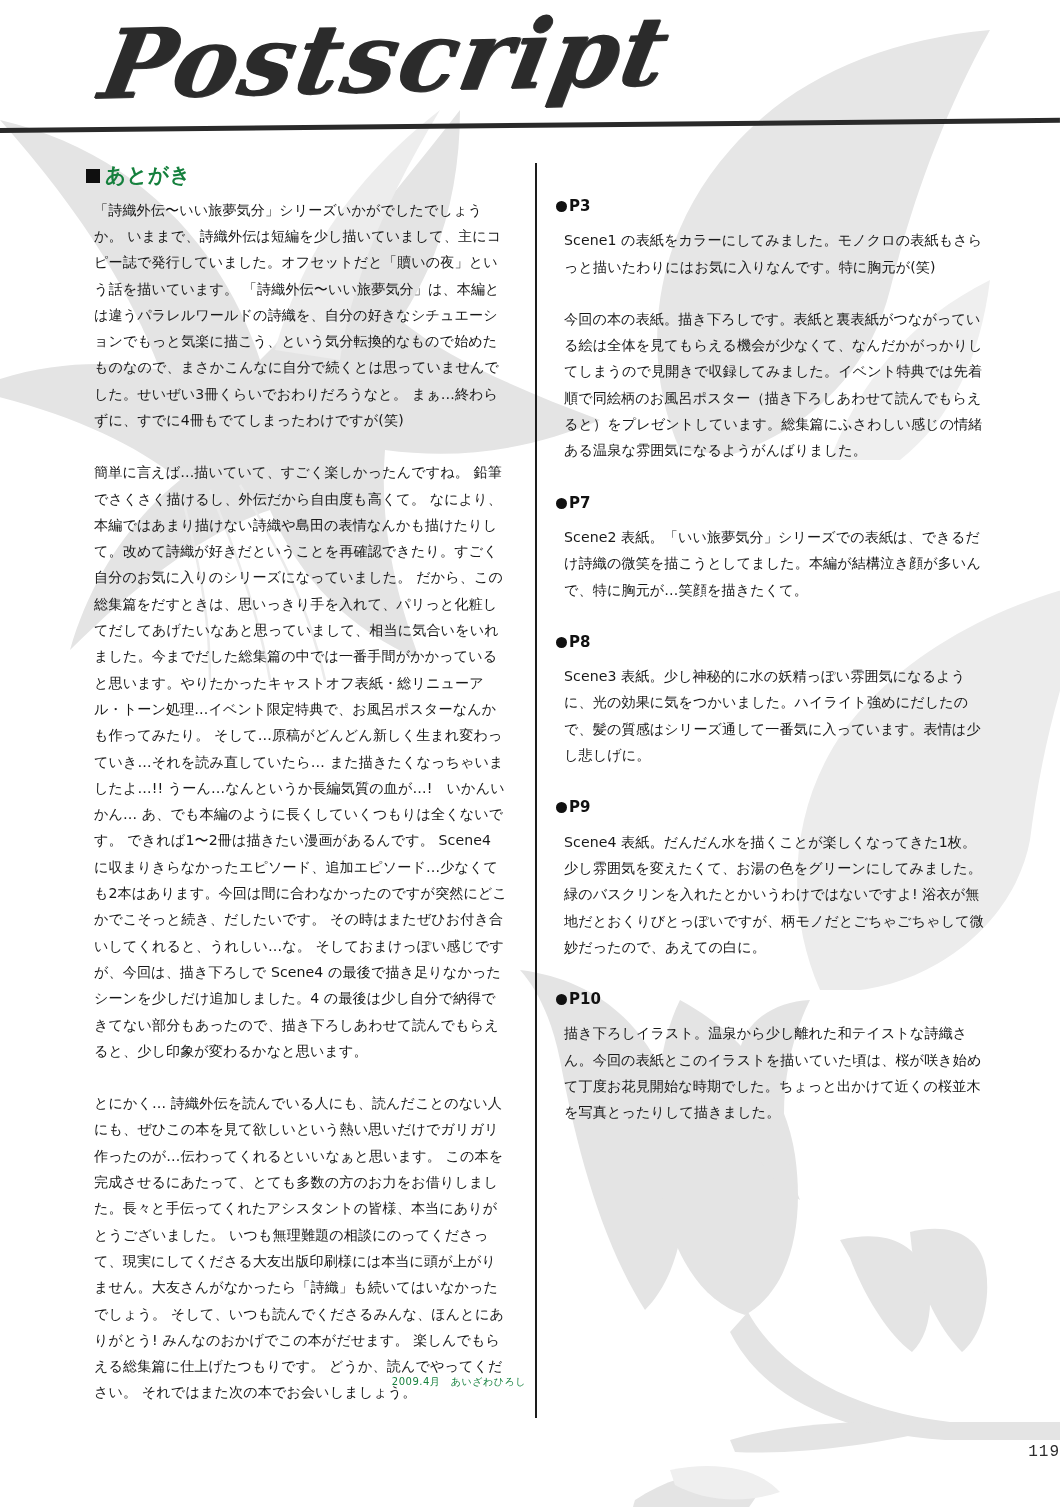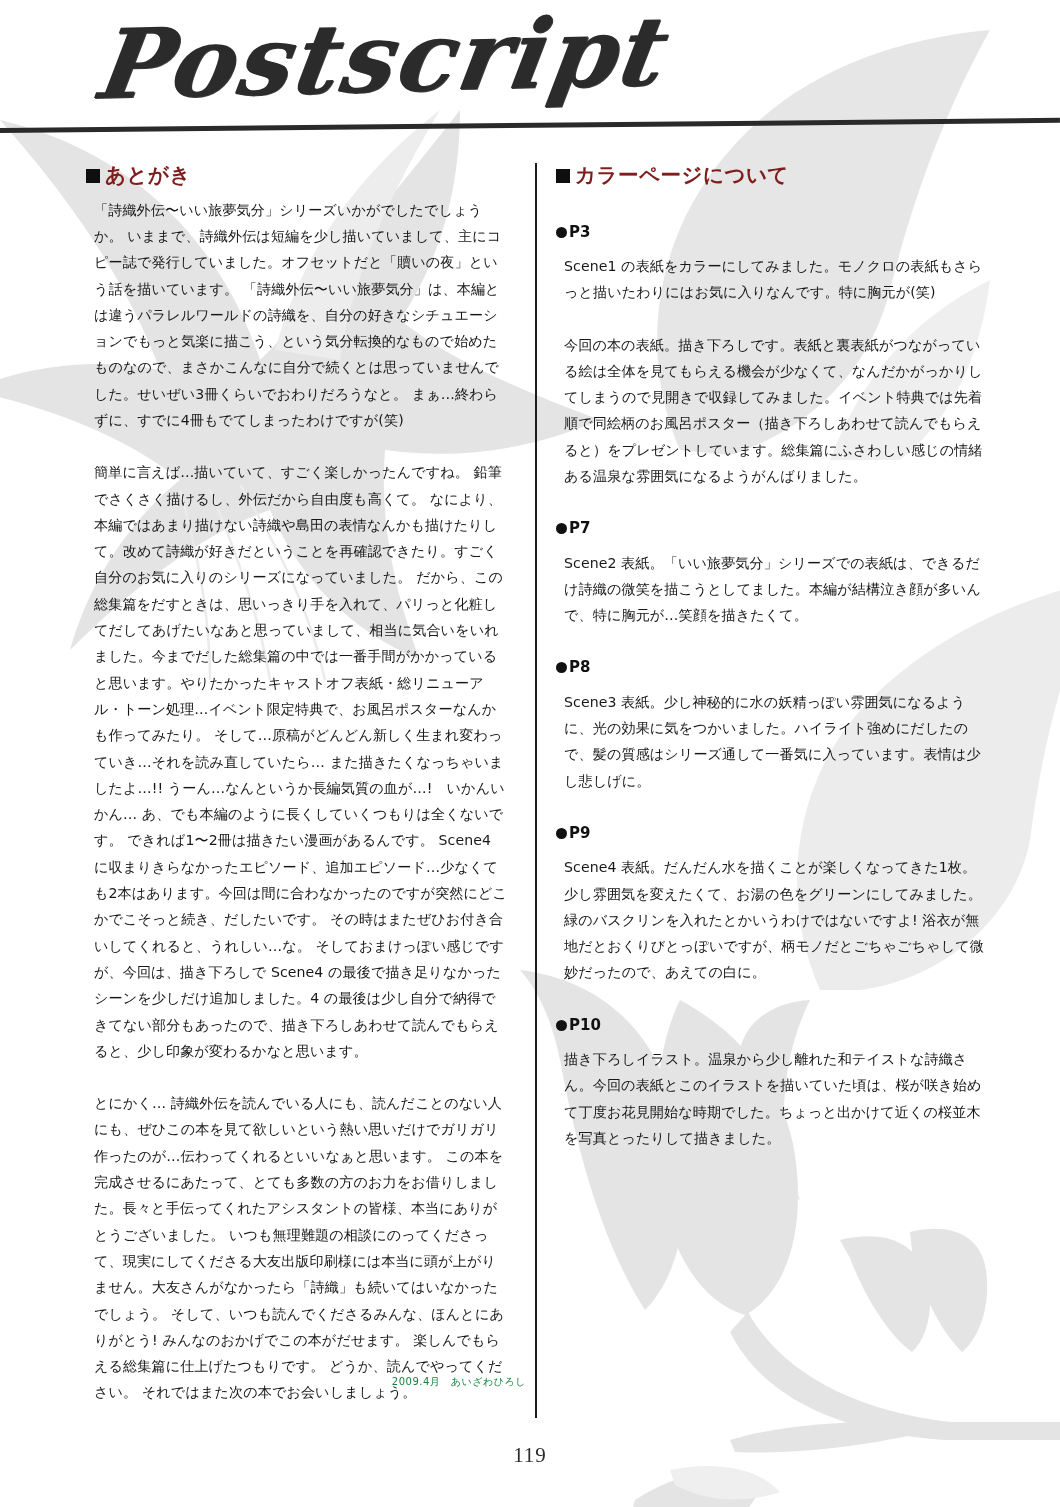--- a/index.html
+++ b/index.html
@@ -82,21 +82,21 @@
     top: 163px;
   }
   .col-left  { left: 86px;  width: 432px; }
   .col-right { left: 556px; width: 440px; }
 
   h2.section-head {
     margin: 0 0 6px 0;
     font-size: 20.5px;
     font-weight: 700;
     letter-spacing: 0.5px;
-    color: #7f1d1d;
+    color: #15803d;
     line-height: 1.25;
   }
   h2.section-head .sq {
     display: inline-block;
     width: 14px;
     height: 14px;
     background: #0f0f0f;
     margin-right: 5px;
     vertical-align: -1px;
   }
@@ -139,23 +139,23 @@
     font-size: 10px;
     letter-spacing: 0.5px;
     color: #15803d;
   }
 
   .page-number {
     position: absolute;
     left: 0;
     top: 1443px;
     width: 1060px;
-    text-align: center;
-    font-family: Liberation Serif, serif;
-    font-size: 21px;
+    text-align: right;
+    font-family: Liberation Mono, monospace;
+    font-size: 16px;
     letter-spacing: 1px;
     color: #2c2c2c;
   }
 </style>
 </head>
 <body>
 
 <div id="page">
 
   <div class="watermark-layer">
@@ -217,21 +217,20 @@
   <div class="column col-left">
     <h2 class="section-head"><span class="sq"></span><span>あとがき</span></h2>
     <p class="body">「詩織外伝〜いい旅夢気分」シリーズいかがでしたでしょうか。 いままで、詩織外伝は短編を少し描いていまして、主にコピー誌で発行していました。オフセットだと「贖いの夜」という話を描いています。 「詩織外伝〜いい旅夢気分」は、本編とは違うパラレルワールドの詩織を、自分の好きなシチュエーションでもっと気楽に描こう、という気分転換的なもので始めたものなので、まさかこんなに自分で続くとは思っていませんでした。せいぜい3冊くらいでおわりだろうなと。 まぁ…終わらずに、すでに4冊もでてしまったわけですが(笑)</p>
     <p class="body gap-before">簡単に言えば…描いていて、すごく楽しかったんですね。 鉛筆でさくさく描けるし、外伝だから自由度も高くて。 なにより、本編ではあまり描けない詩織や島田の表情なんかも描けたりして。改めて詩織が好きだということを再確認できたり。すごく自分のお気に入りのシリーズになっていました。 だから、この総集篇をだすときは、思いっきり手を入れて、パリっと化粧してだしてあげたいなあと思っていまして、相当に気合いをいれました。今までだした総集篇の中では一番手間がかかっていると思います。やりたかったキャストオフ表紙・総リニューアル・トーン処理…イベント限定特典で、お風呂ポスターなんかも作ってみたり。 そして…原稿がどんどん新しく生まれ変わっていき…それを読み直していたら… また描きたくなっちゃいましたよ…!! うーん…なんというか長編気質の血が…!　いかんいかん… あ、でも本編のように長くしていくつもりは全くないです。 できれば1〜2冊は描きたい漫画があるんです。 Scene4 に収まりきらなかったエピソード、追加エピソード…少なくても2本はあります。今回は間に合わなかったのですが突然にどこかでこそっと続き、だしたいです。 その時はまたぜひお付き合いしてくれると、うれしい…な。 そしておまけっぽい感じですが、今回は、描き下ろしで Scene4 の最後で描き足りなかったシーンを少しだけ追加しました。4 の最後は少し自分で納得できてない部分もあったので、描き下ろしあわせて読んでもらえると、少し印象が変わるかなと思います。</p>
     <p class="body gap-before">とにかく… 詩織外伝を読んでいる人にも、読んだことのない人にも、ぜひこの本を見て欲しいという熱い思いだけでガリガリ作ったのが…伝わってくれるといいなぁと思います。 この本を完成させるにあたって、とても多数の方のお力をお借りしました。長々と手伝ってくれたアシスタントの皆様、本当にありがとうございました。 いつも無理難題の相談にのってくださって、現実にしてくださる大友出版印刷様には本当に頭が上がりません。大友さんがなかったら「詩織」も続いてはいなかったでしょう。 そして、いつも読んでくださるみんな、ほんとにありがとう! みんなのおかげでこの本がだせます。 楽しんでもらえる総集篇に仕上げたつもりです。 どうか、読んでやってください。 それではまた次の本でお会いしましょう。</p>
   </div>
 
   <div class="signature">2009.4月　あいざわひろし</div>
 
   <div class="column col-right">
-    <h2 class="section-head"><span class="sq"></span><span>カラーページについて</span></h2>
 
     <div class="item-block first">
       <p class="item-head"><span class="dot"></span><span>P3</span></p>
       <p class="body">Scene1 の表紙をカラーにしてみました。モノクロの表紙もさらっと描いたわりにはお気に入りなんです。特に胸元が(笑)</p>
     </div>
 
     <div class="item-block">
       <p class="body">今回の本の表紙。描き下ろしです。表紙と裏表紙がつながっている絵は全体を見てもらえる機会が少なくて、なんだかがっかりしてしまうので見開きで収録してみました。イベント特典では先着順で同絵柄のお風呂ポスター（描き下ろしあわせて読んでもらえると）をプレゼントしています。総集篇にふさわしい感じの情緒ある温泉な雰囲気になるようがんばりました。</p>
     </div>
 

